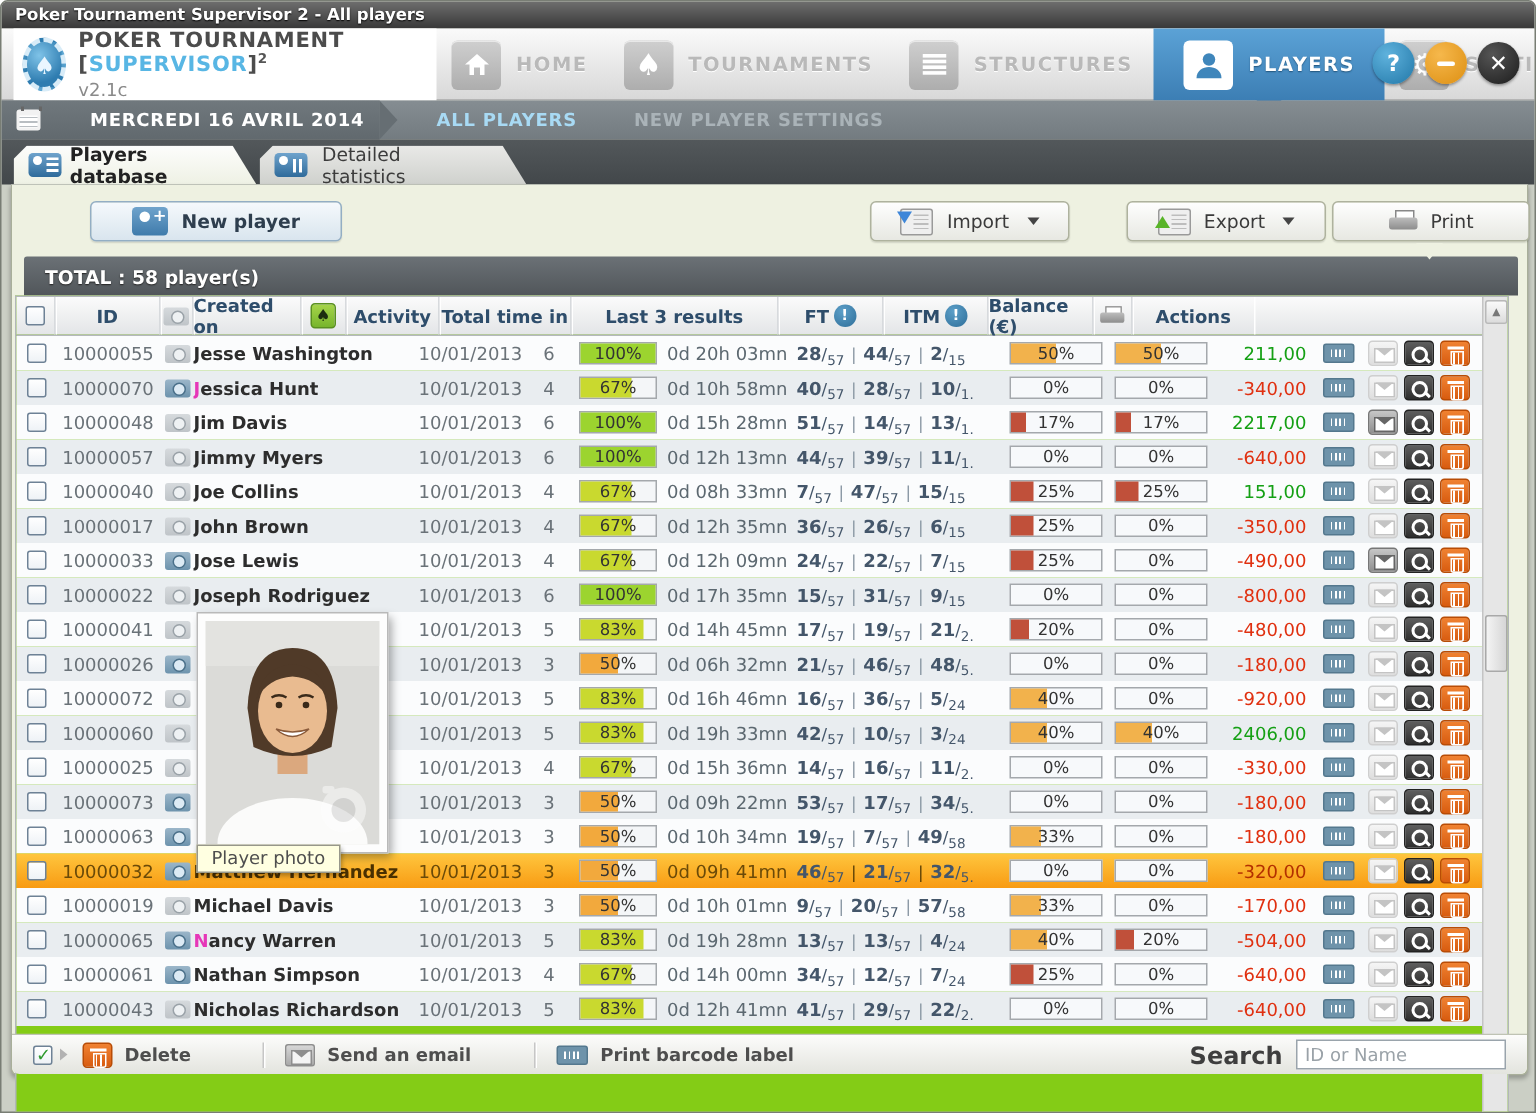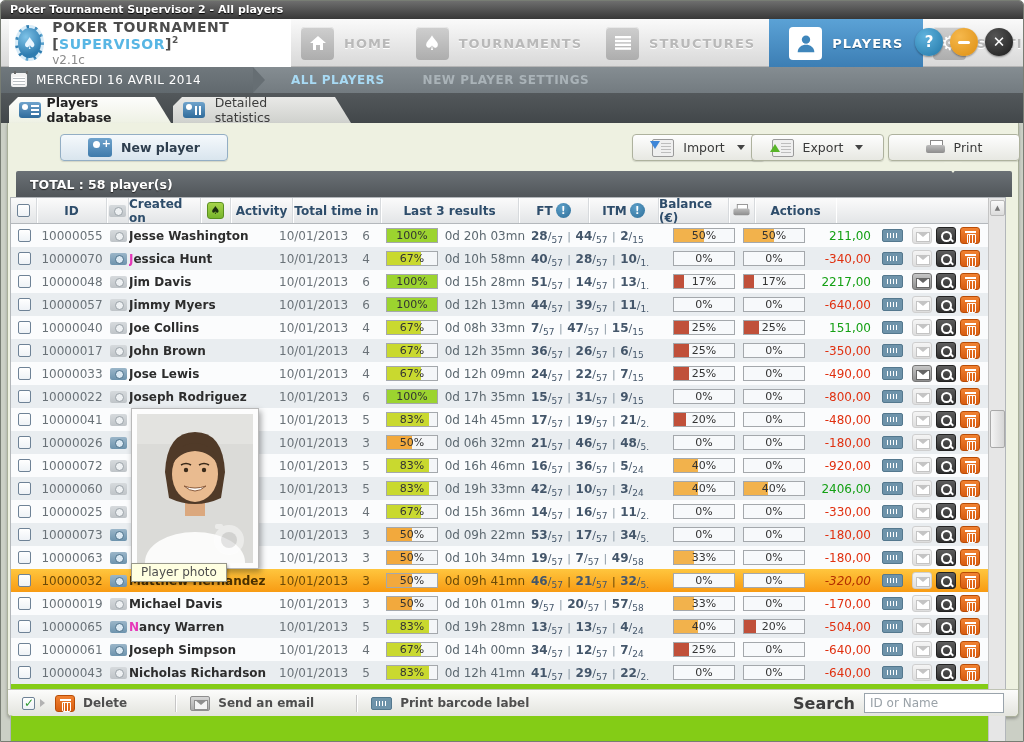--- a/index.html
+++ b/index.html
@@ -34,40 +34,40 @@
   .wbtn.close { background:radial-gradient(circle at 35% 30%, #555, #1c1c1c); }
   .minbar { width:12px; height:3px; background:#fff; border-radius:2px; }
 
   
   .datebar { position:absolute; left:0; top:66px; width:100%; height:26px; background:linear-gradient(#858d92,#737b80); display:flex; align-items:center; }
   .date-seg { position:relative; height:26px; width:252px; background:linear-gradient(#70787d,#61696e); display:flex; align-items:center; padding-left:10px; }
   .date-seg::after { content:""; position:absolute; right:-12px; top:0; border-top:13px solid transparent; border-bottom:13px solid transparent; border-left:12px solid #666e73; z-index:2; }
   .cal { width:16px; height:14px; background:#f2f2f2; border-radius:2px; margin-right:9px; position:relative; }
   .cal::before { content:""; position:absolute; left:2px; right:2px; top:4px; height:8px; background:repeating-linear-gradient(#fff 0 1px,#b9bec2 1px 2px,#fff 2px 3px); }
   .cal::after { content:""; position:absolute; top:-2px; left:3px; width:10px; height:3px; border-left:2px solid #666; border-right:2px solid #666; }
-  .date-text { color:#fff; font-size:12px; font-weight:normal; letter-spacing:.5px; }
+  .date-text { color:#fff; font-size:12px; font-weight:bold; letter-spacing:.5px;margin-left:24px; }
   .bc-item { font-size:12px; font-weight:bold; letter-spacing:.5px; margin-left:38px; color:#aab3b8; cursor:pointer; }
   .bc-item.active { color:#a8daf4; }
 
   
   .tabstrip { position:absolute; left:0; top:92px; width:100%; height:30px; background:linear-gradient(#53585b,#42474a); }
   .tab { position:absolute; bottom:0; height:26px; display:flex; align-items:center; padding:0 26px 0 10px; clip-path:polygon(0 100%, 0 9px, 9px 0, calc(100% - 16px) 0, 100% 100%); cursor:pointer; }
   .tab.active { left:8px; width:162px; background:linear-gradient(#fdfdfc,#eef1e4); font-weight:bold; color:#222; }
   .tab.inactive { left:172px; width:178px; background:linear-gradient(#e9e9e7,#cfd1cd); color:#3c3c3c; }
   .tab-ic { width:24px; height:17px; margin-right:8px; position:relative; }
   .tab-label { font-size:12.5px; }
 
   
   .panel { position:absolute; left:6px; top:122px; width:1012px; height:594px; background:#eef1e1; border:1px solid #a9af9a; border-top:none; border-radius:0 0 5px 5px; box-shadow:0 2px 3px rgba(0,0,0,.25); }
 
   
   .actionbar { position:absolute; left:8px; right:8px; top:9px; height:32px; }
   .btn { position:absolute; top:2px; height:27px; background:linear-gradient(#fefefe,#e7e8e2); border:1px solid #aeb29e; border-radius:4px; display:flex; align-items:center; justify-content:center; font-size:12.5px; color:#3a3a3a; cursor:pointer; box-shadow:0 1px 1px rgba(0,0,0,.12); }
   .btn-new { left:44px; width:168px; background:linear-gradient(#f5f9fc,#d9e5ee); border-color:#93aec4; font-weight:bold; color:#2e3e4e; }
-  .btn-import { left:616px; width:133px; }
+  .btn-import { left:564px; width:133px; }
   .btn-export { left:735px; width:133px; }
   .btn-print  { left:872px; width:132px; }
   .caret { margin-left:12px; border:4px solid transparent; border-top:5px solid #444; margin-top:4px; }
   .btn .bicon { margin-right:9px; }
   .print-notch { position:absolute; left:928px; top:30px; border:9px solid transparent; border-top:11px solid #eef1e1; z-index:5; }
 
   
   .ic-newplayer { width:24px; height:19px; background:linear-gradient(#6fa3cc,#3f7bab); border-radius:3px; position:relative; }
   .ic-newplayer::before { content:""; position:absolute; left:5px; top:3px; width:7px; height:7px; border-radius:50%; background:#fff; }
   .ic-newplayer::after { content:"+"; position:absolute; right:1px; top:-1px; color:#fff; font-weight:bold; font-size:11px; }
@@ -87,21 +87,21 @@
   .t-head { display:flex; height:26px; background:linear-gradient(#fbfbfb,#e3e5e7); border-bottom:1px solid #b4b8bc; align-items:center; width:977px; }
   .t-head .cell { font-size:12px; font-weight:bold; color:#2e4d6b; display:flex; align-items:center; justify-content:center; height:100%; border-right:1px solid #d7dadd; box-shadow:1px 0 0 #fff; }
   .t-body { width:977px; }
   .t-row { display:flex; height:23px; align-items:center; font-size:12px; }
   .t-row:nth-child(odd) { background:#fbfcfd; }
   .t-row:nth-child(even) { background:#e9edf0; }
   .t-row.hl { background:linear-gradient(#ffc63e,#f89b13); }
   .t-row.hl .c-id, .t-row.hl .c-created, .t-row.hl .c-games, .t-row.hl .c-time { color:#6b4a08; }
   .t-row.hl .c-name { color:#4a3000; }
   .t-row.hl .fr, .t-row.hl .sep { color:#5c4006; }
-  .t-row.hl .c-balance.neg { color:#b33000;font-style:italic; }
+  .t-row.hl .c-balance.neg { color:#b33000; }
 
   .cell { flex:0 0 auto; }
   .w-cb{width:26px; display:flex; justify-content:center;}
   .w-id{width:70px;}
   .w-cam{width:22px; display:flex; justify-content:center;}
   .w-name{width:150px;}
   .w-date{width:72px;}
   .w-sp{width:30px; display:flex; justify-content:center;}
   .w-act{width:62px; display:flex; justify-content:center;}
   .w-time{width:88px;}
@@ -1089,21 +1089,21 @@
     </div>
   </div>
           <div class="t-row">
     <div class="cell w-cb">
               <span class="checkbox"></span>
             </div>
     <div class="cell w-id c-id">10000061</div>
     <div class="cell w-cam">
               <span class="cam has-photo"></span>
             </div>
-    <div class="cell w-name c-name">Joseph Simpson</div>
+    <div class="cell w-name c-name">Nathan Simpson</div>
     <div class="cell w-date c-created">10/01/2013</div>
     <div class="cell w-sp c-games">4</div>
     <div class="cell w-act">
               <span class="abadge">
                 <span class="fill a-lime" style="width: 67%;"></span>
                 <span class="btxt">67%</span>
               </span>
             </div>
     <div class="cell w-time c-time">0d 14h 00mn</div>
     <div class="cell w-res c-results"><span class="fr"><b>34</b><em>/</em><u>57</u></span><span class="sep"> | </span><span class="fr"><b>12</b><em>/</em><u>57</u></span><span class="sep"> | </span><span class="fr"><b>7</b><em>/</em><u>24</u></span></div>

